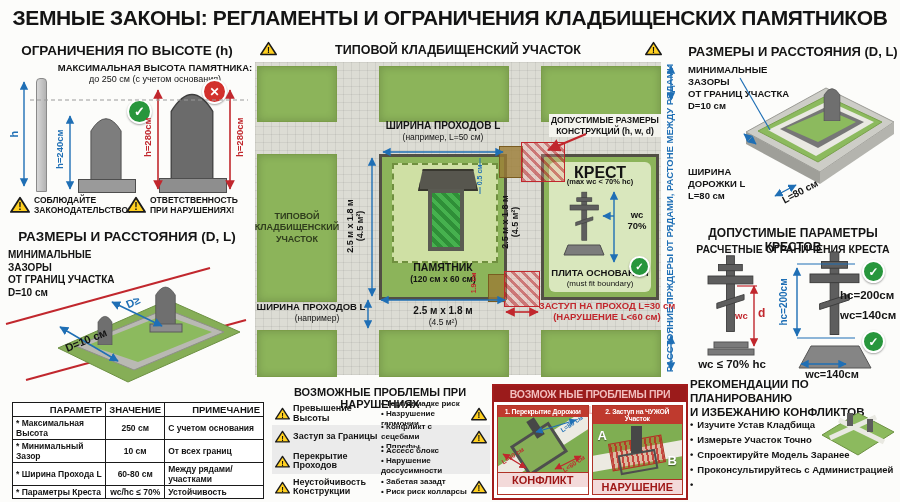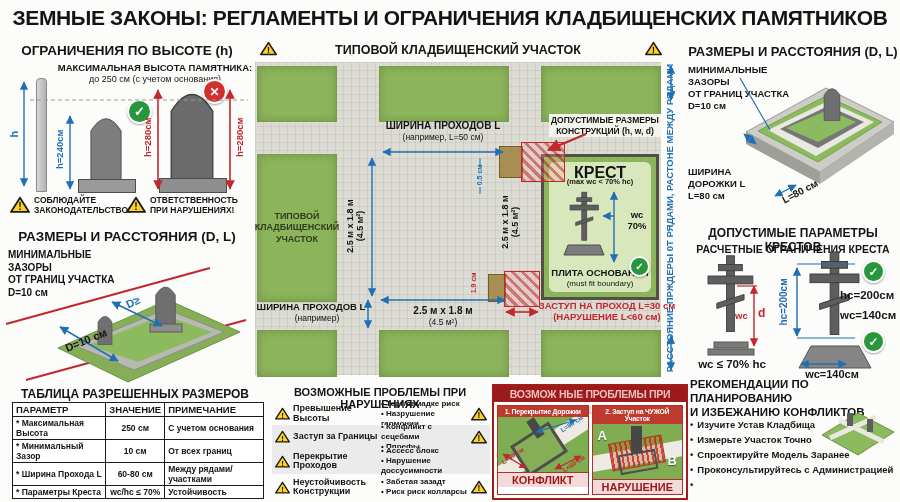--- a/index.html
+++ b/index.html
@@ -24,21 +24,21 @@
     background-image:linear-gradient(rgba(0,0,0,.06) 1px,transparent 1px),linear-gradient(90deg,rgba(0,0,0,.06) 1px,transparent 1px);
     background-size:8px 8px}
   .plot{position:absolute;background:#8cb45a;border:1px solid #7b9d49;box-shadow:inset 0 0 8px rgba(0,0,0,.18)}
   .plot-bordered{position:absolute;background:#8cb45a;border:3px solid #524f45;box-sizing:border-box}
   .hatch{position:absolute;border:1.5px solid #c1272d;
     background:repeating-linear-gradient(45deg,rgba(193,39,45,.55) 0 3px,rgba(255,170,170,.28) 3px 7px)}
   .brown{position:absolute;background:rgba(155,124,53,.8);border:1px solid #7a5c20}
   
   #size-table{position:absolute;left:12px;top:402px;width:252px;border-collapse:collapse;background:#fff}
   #size-table th,#size-table td{border:1.5px solid #1a1a1a;padding:1px 3px;font-weight:700}
-  #size-table th{font-size:9.5px;text-align:left}
+  #size-table th{font-size:9.5px;text-align:right}
   #size-table td{font-size:8.5px}
   #size-table td.val{text-align:center}
   
   .prow{position:absolute;left:272px;width:218px;display:flex;align-items:center}
   .prow .lbl{width:88px;font-size:9px;font-weight:700;line-height:1.05}
   .prow .bul{flex:1;font-size:8px;font-weight:700;line-height:1.25}
   .gray{background:#ebebeb}
   
   #red-panel{position:absolute;left:492px;top:384px;width:196px;height:116px;border:2px solid #a31c1c;background:#fff;box-sizing:border-box}
   #red-panel .rhead{height:16px;background:#9b1b1b;color:#f2bdbd;font-weight:700;font-size:10.5px;text-align:center;letter-spacing:-.3px;line-height:16px}
@@ -161,20 +161,28 @@
     <div class="plot" style="left:286px;top:4px;width:118px;height:54px"></div>
     <div class="plot" style="left:2px;top:92px;width:78px;height:146px;display:flex;align-items:center;justify-content:center">
       <div class="b pre ctr" style="font-size:9px;color:#2f3d1d;line-height:1.25">ТИПОВОЙ
 КЛАДБИЩЕНСКИЙ
 УЧАСТОК</div>
     </div>
     <div class="plot" style="left:2px;top:268px;width:78px;height:45px"></div>
     <div class="plot" style="left:124px;top:268px;width:128px;height:45px"></div>
     <div class="plot" style="left:286px;top:268px;width:118px;height:45px"></div>
 
+    <div class="plot-bordered" style="left:124px;top:92px;width:128px;height:146px">
+      <div class="abs" style="left:10px;top:6px;width:102px;height:96px;background:#cfe0a4;border:2px dashed #6f8f3e"></div>
+      <div class="abs" style="left:36px;top:12px;width:56px;height:18px;background:#57564e;border:2px solid #38372f;clip-path:polygon(8% 0,92% 0,100% 100%,0 100%)"></div>
+      <div class="abs" style="left:46px;top:32px;width:36px;height:62px;background:#5a5a52"></div>
+      <div class="abs" style="left:50px;top:36px;width:28px;height:54px;background:repeating-linear-gradient(45deg,#46b14e 0 4px,#2f8f38 4px 8px)"></div>
+      <div class="abs b ctr" style="left:0;top:104px;width:122px;font-size:10.5px">ПАМЯТНИК</div>
+      <div class="abs ctr b" style="left:0;top:117px;width:122px;font-size:8.5px">(120 см x 60 см)</div>
+    </div>
 
     <div class="plot-bordered" style="left:286px;top:92px;width:118px;height:146px">
       <div class="abs" style="left:5px;top:5px;width:102px;height:130px;background:#d9e7bd;border-radius:6px"></div>
       <div class="abs b ctr" style="left:0;top:7px;width:112px;font-size:16px">КРЕСТ</div>
       <div class="abs ctr" style="left:0;top:20px;width:112px;font-size:7.5px;font-weight:700">(max wc &lt; 70% hc)</div>
       <svg class="abs" style="left:20px;top:34px" width="40" height="66" viewBox="0 0 40 66">
         <use href="#xcross" width="40" height="56" fill="#5e5e5e" stroke="#3c3c3c"></use>
         <polygon points="4,54 36,54 40,64 0,64" fill="#7c7c7c" stroke="#4c4c4c"></polygon>
       </svg>
       <div class="abs b pre ctr" style="left:76px;top:52px;width:34px;font-size:9.5px">wc
@@ -283,21 +291,20 @@
       <line x1="158" y1="90" x2="158" y2="189" marker-start="url(#mrs)" marker-end="url(#mr)"></line>
       <line x1="230" y1="90" x2="230" y2="189" marker-start="url(#mrs)" marker-end="url(#mr)"></line>
       <line x1="586" y1="134" x2="548" y2="150" stroke-width="2.2" marker-end="url(#mr)"></line>
       <line x1="506" y1="312" x2="538" y2="312" marker-start="url(#mrs)" marker-end="url(#mr)"></line>
       <line x1="754" y1="286" x2="754" y2="346" stroke-width="1.4" marker-start="url(#mrs)" marker-end="url(#mr)"></line>
       <line x1="737" y1="286" x2="757" y2="286" stroke-width="1.2"></line>
     </g>
     <line x1="30" y1="100" x2="248" y2="100" stroke="#9a9a9a" stroke-width="1" stroke-dasharray="4 3"></line>
   </svg>
 
-  <div class="abs b ctr" style="left:6px;top:387px;width:258px;font-size:12px">ТАБЛИЦА РАЗРЕШЕННЫХ РАЗМЕРОВ</div>
   <table id="size-table">
     <thead>
       <tr>
         <th>ПАРАМЕТР</th>
         <th>ЗНАЧЕНИЕ</th>
         <th>ПРИМЕЧАНИЕ</th>
       </tr>
     </thead>
     <tbody>
       <tr>

